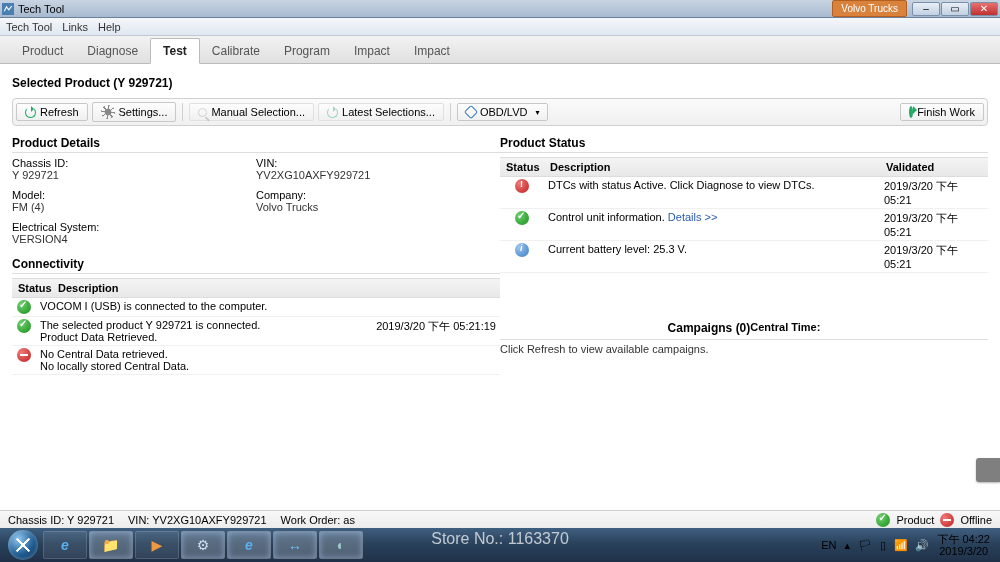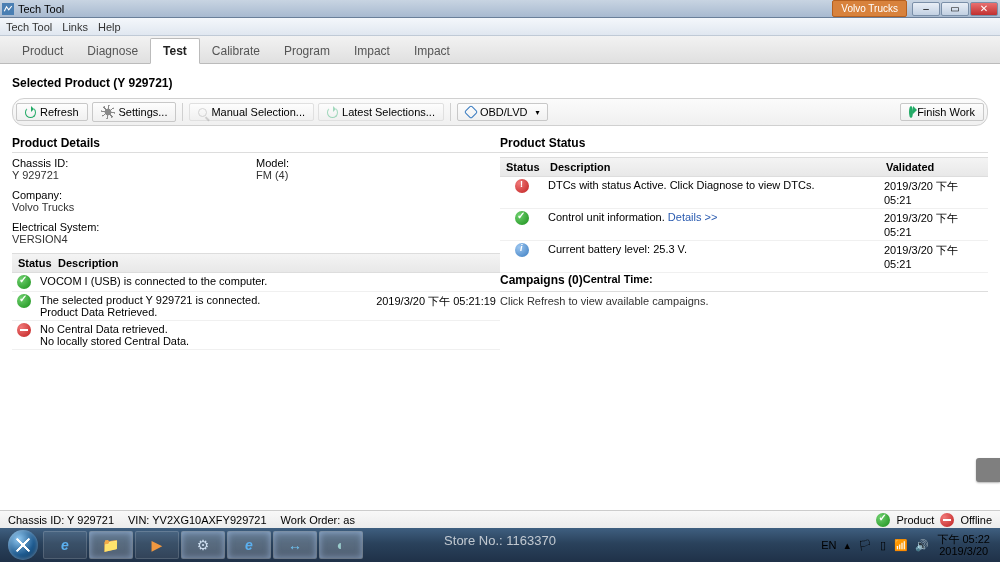--- a/index.html
+++ b/index.html
@@ -20,21 +20,21 @@
 
 
 .tabs{height:28px;background:linear-gradient(#f2f2f2,#e0e0e0);display:flex;align-items:flex-end;padding:0 10px;border-bottom:1px solid #bbb}
 .tab{padding:5px 12px;font-weight:normal;font-size:12px;color:#222;cursor:pointer}
 .tab.active{background:#fff;border:1px solid #bbb;border-bottom:1px solid #fff;border-radius:2px 2px 0 0;position:relative;top:1px;font-weight:bold}
 .tab:not(.active){color:#555}
 
 
 .main{background:#fff;height:460px;padding:8px 12px}
 .main h1{font-size:12px;font-weight:bold;margin:4px 0 8px}
-.toolbar{display:flex;align-items:center;gap:4px;border:1px solid #d0d0d0;background:linear-gradient(#fbfbfb,#f0f0f0);padding:3px;border-radius:12px;margin-bottom:10px}
+.toolbar{display:flex;align-items:center;gap:4px;border:1px solid #d0d0d0;background:linear-gradient(#fbfbfb,#f0f0f0);padding:3px;border-radius:4px;margin-bottom:10px}
 .tbtn{display:inline-flex;align-items:center;gap:4px;padding:2px 8px;border:1px solid #c8c8c8;background:linear-gradient(#fdfdfd,#f0f0f0);border-radius:2px;font-size:11px;cursor:pointer}
 .tbtn.dis{color:#aaa;border-color:#e0e0e0;cursor:default}
 .tbtn.dis .ic{opacity:.4}
 .sep{width:1px;height:18px;background:#d0d0d0;margin:0 2px}
 .spacer{flex:1}
 
 .cols{display:flex;}
 .col{flex:1;min-width:0}
 
 .section-h{font-weight:bold;font-size:12px;border-bottom:1px solid #ddd;padding-bottom:2px;margin-bottom:4px}
@@ -82,21 +82,21 @@
 .orb{width:30px;height:30px;border-radius:50%;background:radial-gradient(circle at 35% 30%,#8fc7f0,#1e5a8f 55%,#0d2f4f);box-shadow:0 0 4px rgba(255,255,255,.4) inset;position:relative}
 .orb:after{content:"";position:absolute;left:8px;top:8px;width:14px;height:14px;background:
   linear-gradient(45deg,transparent 46%,#fff 46% 54%,transparent 54%),
   linear-gradient(-45deg,transparent 46%,#fff 46% 54%,transparent 54%);border-radius:2px}
 .tb-item{width:44px;height:28px;margin:0 1px;background:rgba(255,255,255,.08);border:1px solid rgba(255,255,255,.15);border-radius:2px;display:flex;align-items:center;justify-content:center;color:#cde;font-size:14px}
 .tb-item.active{background:rgba(255,255,255,.22);box-shadow:0 0 6px rgba(180,210,255,.5) inset}
 .tray{margin-left:auto;display:flex;align-items:center;color:#dfe8f2;font-size:10px;gap:8px;padding-right:6px}
 .clock{text-align:center;line-height:1.1}
 
 
-.watermark{position:absolute;left:50%;bottom:14px;transform:translateX(-50%);color:rgba(255,255,255,.7);font-size:13px;pointer-events:none}
+.watermark{position:absolute;left:50%;bottom:14px;transform:translateX(-50%);color:rgba(255,255,255,.7);font-size:16px;pointer-events:none}
 
 
 .side-handle{position:absolute;right:0;top:458px;width:24px;height:24px;background:#7f7f7f;border-radius:3px 0 0 3px;box-shadow:0 1px 2px rgba(0,0,0,.3)}
 
 .link-text{color:#2a5bb0;cursor:pointer}
 </style>
 </head>
 <body>
 
 <div class="titlebar">
@@ -166,33 +166,38 @@
   <div class="cols">
 
     <div class="col">
       <div class="section-h">Product Details</div>
       <div class="kv">
         <div class="kv-item">
             <div class="k">Chassis ID:</div>
             <div class="v">Y 929721</div>
           </div>
         <div class="kv-item">
+            <div class="k">VIN:</div>
+            <div class="v">YV2XG10AXFY929721</div>
+          </div>
+        <div class="kv-item">
             <div class="k">Model:</div>
             <div class="v">FM (4)</div>
           </div>
         <div class="kv-item">
             <div class="k">Company:</div>
             <div class="v">Volvo Trucks</div>
           </div>
         <div class="kv-item full">
             <div class="k">Electrical System:</div>
             <div class="v">VERSION4</div>
           </div>
       </div>
 
+      <div class="section-h" style="margin-top:4px">Connectivity</div>
       <div class="grid-hdr">
         <div style="width:40px">Status</div>
         <div style="flex:1">Description</div>
       </div>
       <div id="conn-rows">
           <div class="row">
             <div class="c-st">
               <span class="ic ok"></span>
             </div>
             <div class="c-desc">VOCOM I (USB) is connected to the computer.</div>
@@ -239,21 +244,21 @@
           </div>
           <div class="row">
             <div class="c-st" style="width:44px">
               <span class="ic info"></span>
             </div>
             <div class="c-desc">Current battery level: 25.3 V.</div>
             <div class="c-val">2019/3/20 下午 05:21</div>
           </div>
         </div>
 
-      <div style="display:flex;justify-content:flex-start;border-bottom:1px solid #ddd;padding-bottom:2px">
+      <div style="display:flex;justify-content:center;margin-top:48px;border-bottom:1px solid #ddd;padding-bottom:2px">
         <div class="section-h" style="border:none;margin:0">Campaigns  (0)</div>
         <div style="font-weight:bold">Central Time:</div>
       </div>
       <div style="color:#333;padding-top:3px">Click Refresh to view available campaigns.</div>
     </div>
   </div>
 </div>
 
 <div class="side-handle"></div>
 
@@ -282,17 +287,17 @@
   <div class="tb-item active" style="color:#9cc">◐</div>
   <div class="watermark">Store No.: 1163370</div>
   <div class="tray">
     <span>EN</span>
     <span>▴</span>
     <span>🏳</span>
     <span>▯</span>
     <span>📶</span>
     <span>🔊</span>
     <div class="clock">
-      <div>下午 05:22</div>
+      <div>下午 04:22</div>
       <div>2019/3/20</div>
     </div>
   </div>
 </div>
 
 </body></html>

